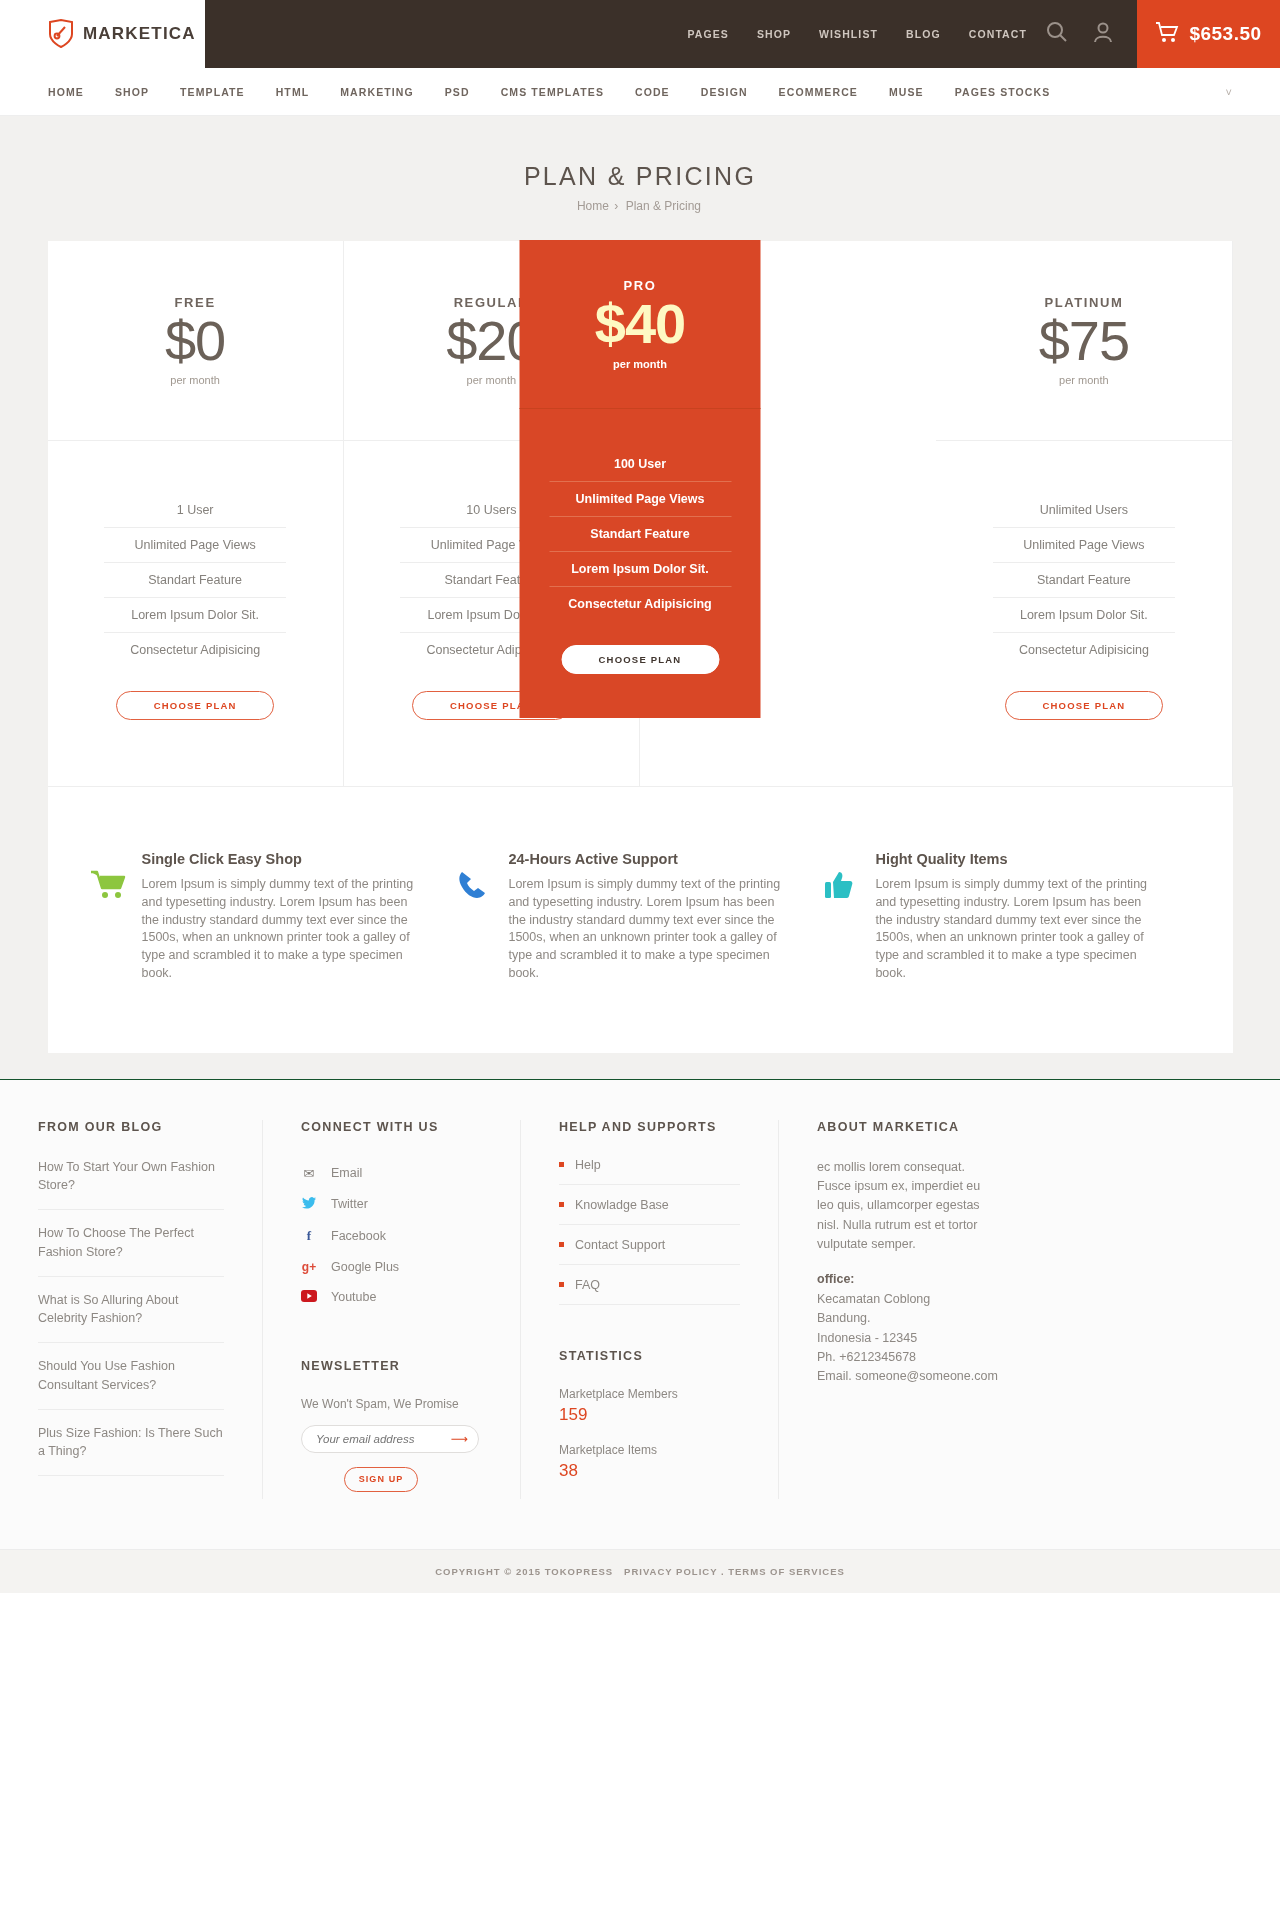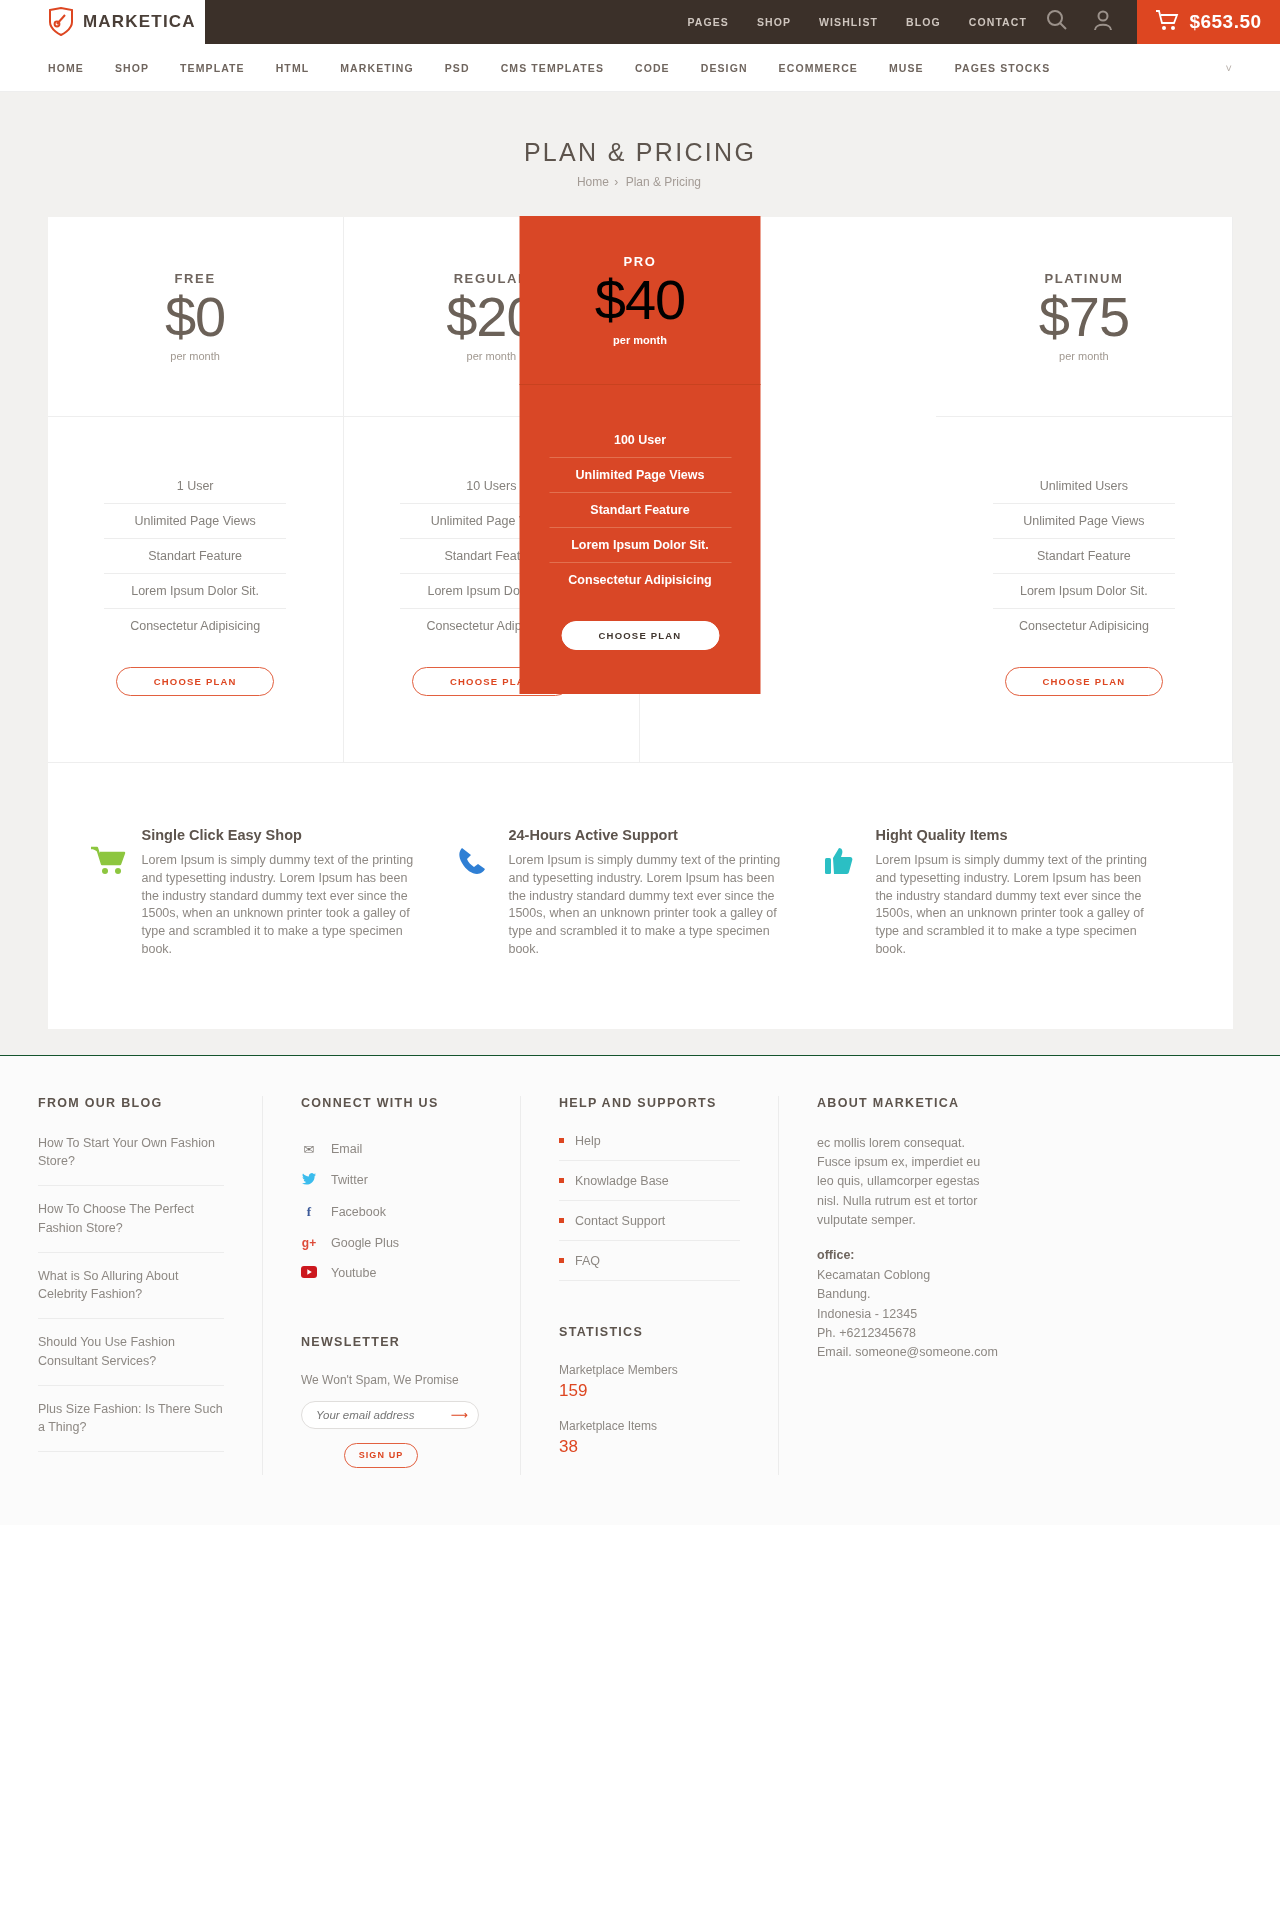--- a/index.html
+++ b/index.html
@@ -8,21 +8,21 @@
     width: 1280px;
     background: #ffffff;
     font-family: "Liberation Sans", sans-serif;
     color: #7b7b7b;
     -webkit-font-smoothing: antialiased;
   }
   .page { width: 1280px; margin: 0 auto; position: relative; }
 
   
   .topbar {
-    height: 44px;
+    height: 68px;
     background: #3b3029;
     display: flex;
     align-items: stretch;
     position: relative;
   }
   .logo-box {
     width: 205px;
     background: #ffffff;
     display: flex;
     align-items: center;
@@ -178,21 +178,21 @@
     z-index: 5;
     box-shadow: 0 0 0 0 rgba(0,0,0,0);
   }
   .col.featured .head {
     height: 169px;
     border: none;
     color: #fff;
     border-bottom: 1px solid #c8421f;
   }
   .col.featured .plan-name { color: #fff; }
-  .col.featured .plan-price { color: #000000; font-weight: normal; }
+  .col.featured .plan-price { color: #fef9c3; font-weight: bold; }
   .col.featured .plan-per { color: #fff; font-weight: bold; }
   .col.featured .body { border: none; padding: 38px 0 44px; min-height: 0; }
   .col.featured .feat { color: #fff; font-weight: bold; border-bottom-color: #e2704f; }
   .col.featured .btn-plan {
     background: #fff; border-color: #fff; color: #40352e;
     font-weight: bold;
   }
 
   
   .features {
@@ -586,14 +586,19 @@
         <b>office:</b><br>
         <span>Kecamatan Coblong</span><br>
         <span>Bandung.</span><br>
         <span>Indonesia - 12345</span><br>
         <span>Ph. +6212345678</span><br>
         <span>Email. someone@someone.com</span>
       </div>
     </div>
   </div>
 
+  <div class="copybar">
+    <span>COPYRIGHT © 2015 TOKOPRESS</span>
+    &nbsp;
+    <a href="#">PRIVACY POLICY . TERMS OF SERVICES</a>
+  </div>
 
 </div>
 
 </body></html>

